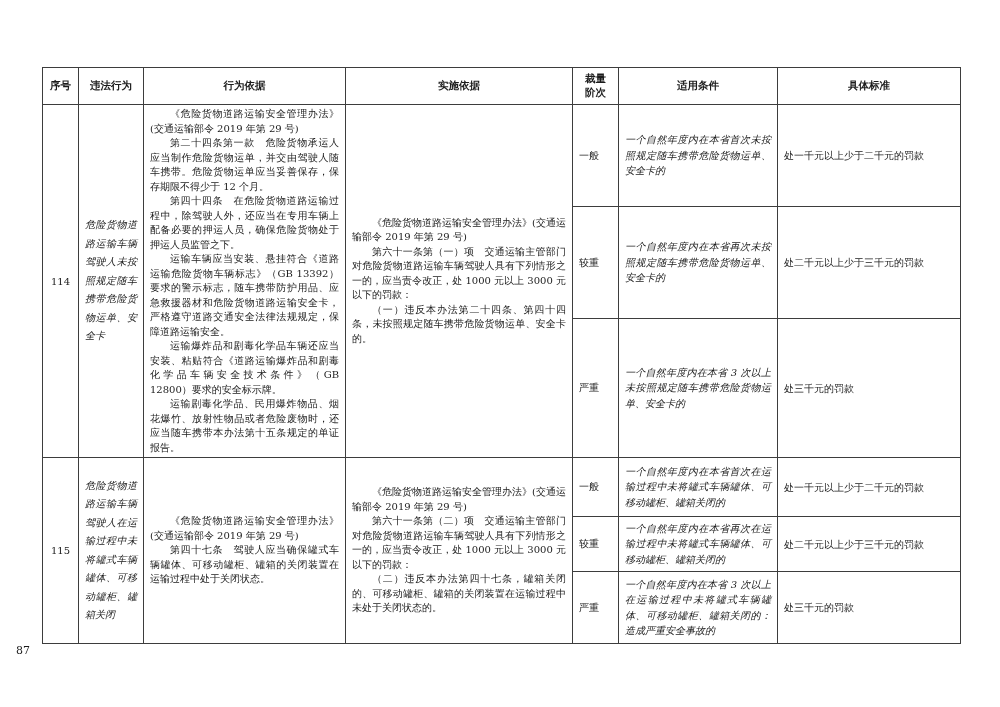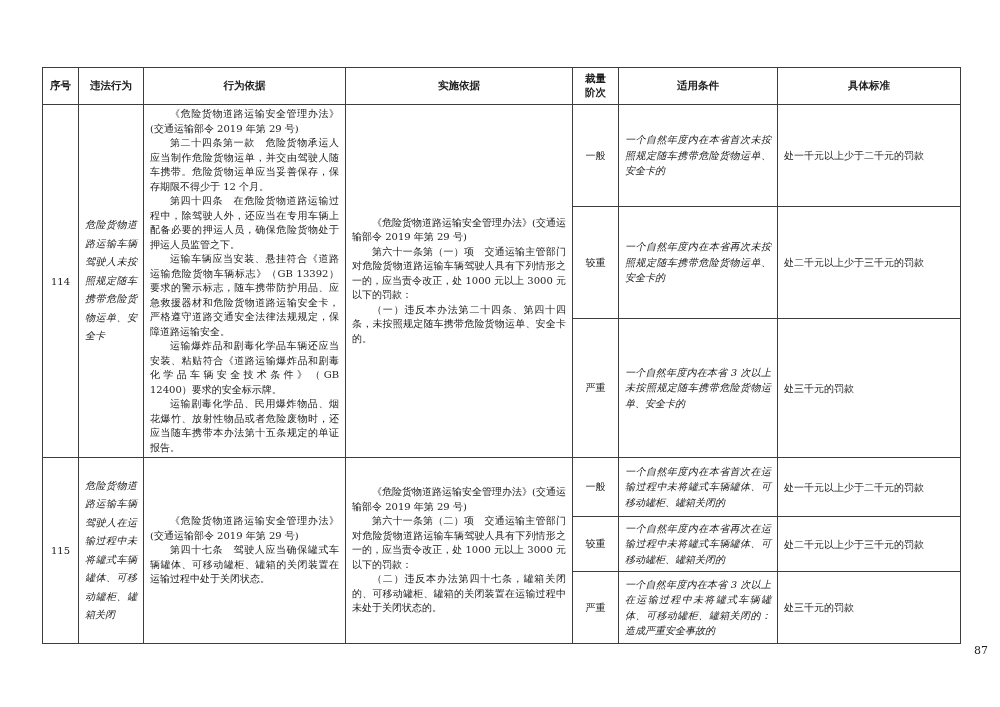--- a/index.html
+++ b/index.html
@@ -40,39 +40,40 @@
   }
   .cell-basis { vertical-align: top; }
   .cell-basis.v-middle { vertical-align: middle; }
   .cell-basis p {
     margin: 0;
     text-indent: 2em;
     text-align: justify;
     line-height: 1.45;
   }
   .cell-basis p.reg-title { font-weight: normal; }
-  .cell-level { text-align: center; padding: 2px 3px; }
+  .cell-level { padding: 2px 3px; }
   .cell-condition {
     text-align: justify;
     line-height: 1.55;
     padding: 2px 8px;
     font-style: italic;
   }
   .cell-standard {
     text-align: left;
     line-height: 1.5;
     padding: 2px 8px;
     margin-left: 32px;
   }
   .page-number {
     position: absolute;
     left: 0; right: 12px;
     top: 644px;
-    text-align: right;
+    text-align: left;
     font-size: 11px;
+    padding-left: 16px;
   }
 </style>
 </head>
 <body>
 
 <table class="reg-table">
   <colgroup>
     <col style="width:36px">
     <col style="width:65px">
     <col style="width:202px">
@@ -97,21 +98,21 @@
   </tr>
 
   <tr style="height:101px">
     <td class="cell-sn" rowspan="3">114</td>
     <td class="cell-violation" rowspan="3">危险货物道路运输车辆驾驶人未按照规定随车携带危险货物运单、安全卡</td>
     <td class="cell-basis" rowspan="3">
       <p class="reg-title">《危险货物道路运输安全管理办法》(交通运输部令 2019 年第 29 号)</p>
       <p>第二十四条第一款　危险货物承运人应当制作危险货物运单，并交由驾驶人随车携带。危险货物运单应当妥善保存，保存期限不得少于 12 个月。</p>
       <p>第四十四条　在危险货物道路运输过程中，除驾驶人外，还应当在专用车辆上配备必要的押运人员，确保危险货物处于押运人员监管之下。</p>
       <p>运输车辆应当安装、悬挂符合《道路运输危险货物车辆标志》（GB 13392）要求的警示标志，随车携带防护用品、应急救援器材和危险货物道路运输安全卡，严格遵守道路交通安全法律法规规定，保障道路运输安全。</p>
-      <p>运输爆炸品和剧毒化学品车辆还应当安装、粘贴符合《道路运输爆炸品和剧毒化学品车辆安全技术条件》（GB 12400）要求的安全标示牌。</p>
+      <p>运输爆炸品和剧毒化学品车辆还应当安装、粘贴符合《道路运输爆炸品和剧毒化学品车辆安全技术条件》（GB 12800）要求的安全标示牌。</p>
       <p>运输剧毒化学品、民用爆炸物品、烟花爆竹、放射性物品或者危险废物时，还应当随车携带本办法第十五条规定的单证报告。</p>
     </td>
     <td class="cell-basis v-middle" rowspan="3">
       <p class="reg-title">《危险货物道路运输安全管理办法》(交通运输部令 2019 年第 29 号)</p>
       <p>第六十一条第（一）项　交通运输主管部门对危险货物道路运输车辆驾驶人具有下列情形之一的，应当责令改正，处 1000 元以上 3000 元以下的罚款：</p>
       <p>（一）违反本办法第二十四条、第四十四条，未按照规定随车携带危险货物运单、安全卡的。</p>
     </td>
     <td class="cell-level">一般</td>
     <td class="cell-condition">一个自然年度内在本省首次未按照规定随车携带危险货物运单、安全卡的</td>
     <td class="cell-standard">处一千元以上少于二千元的罚款</td>

